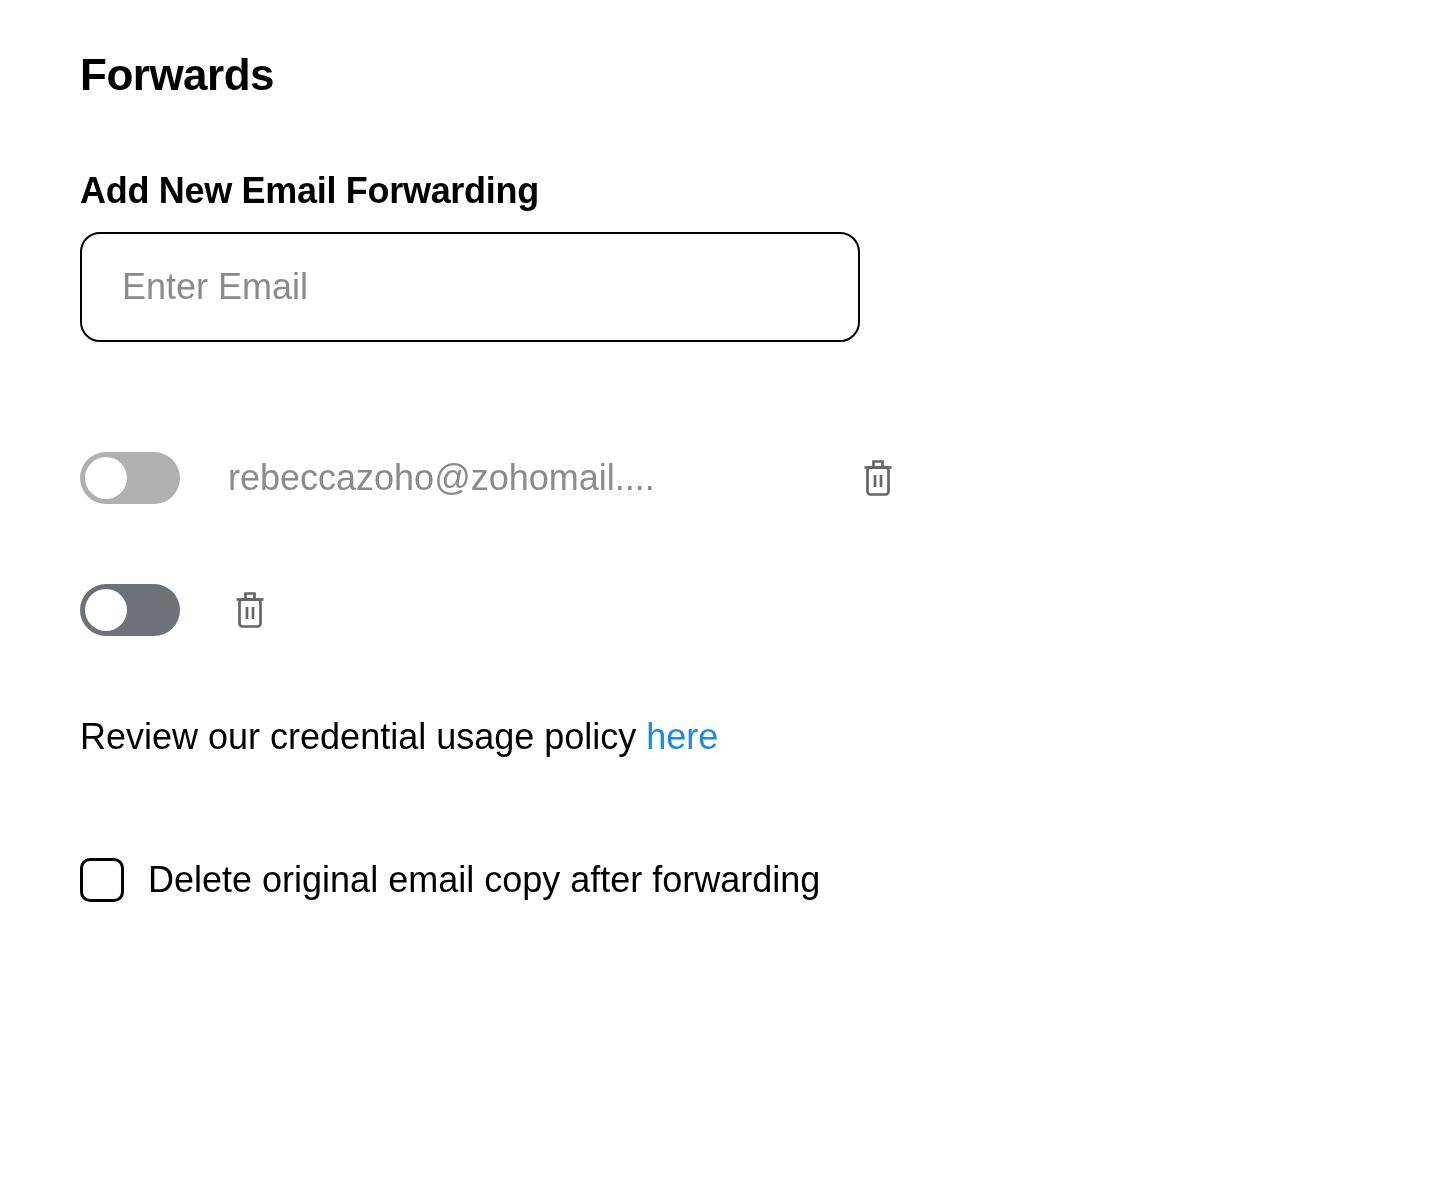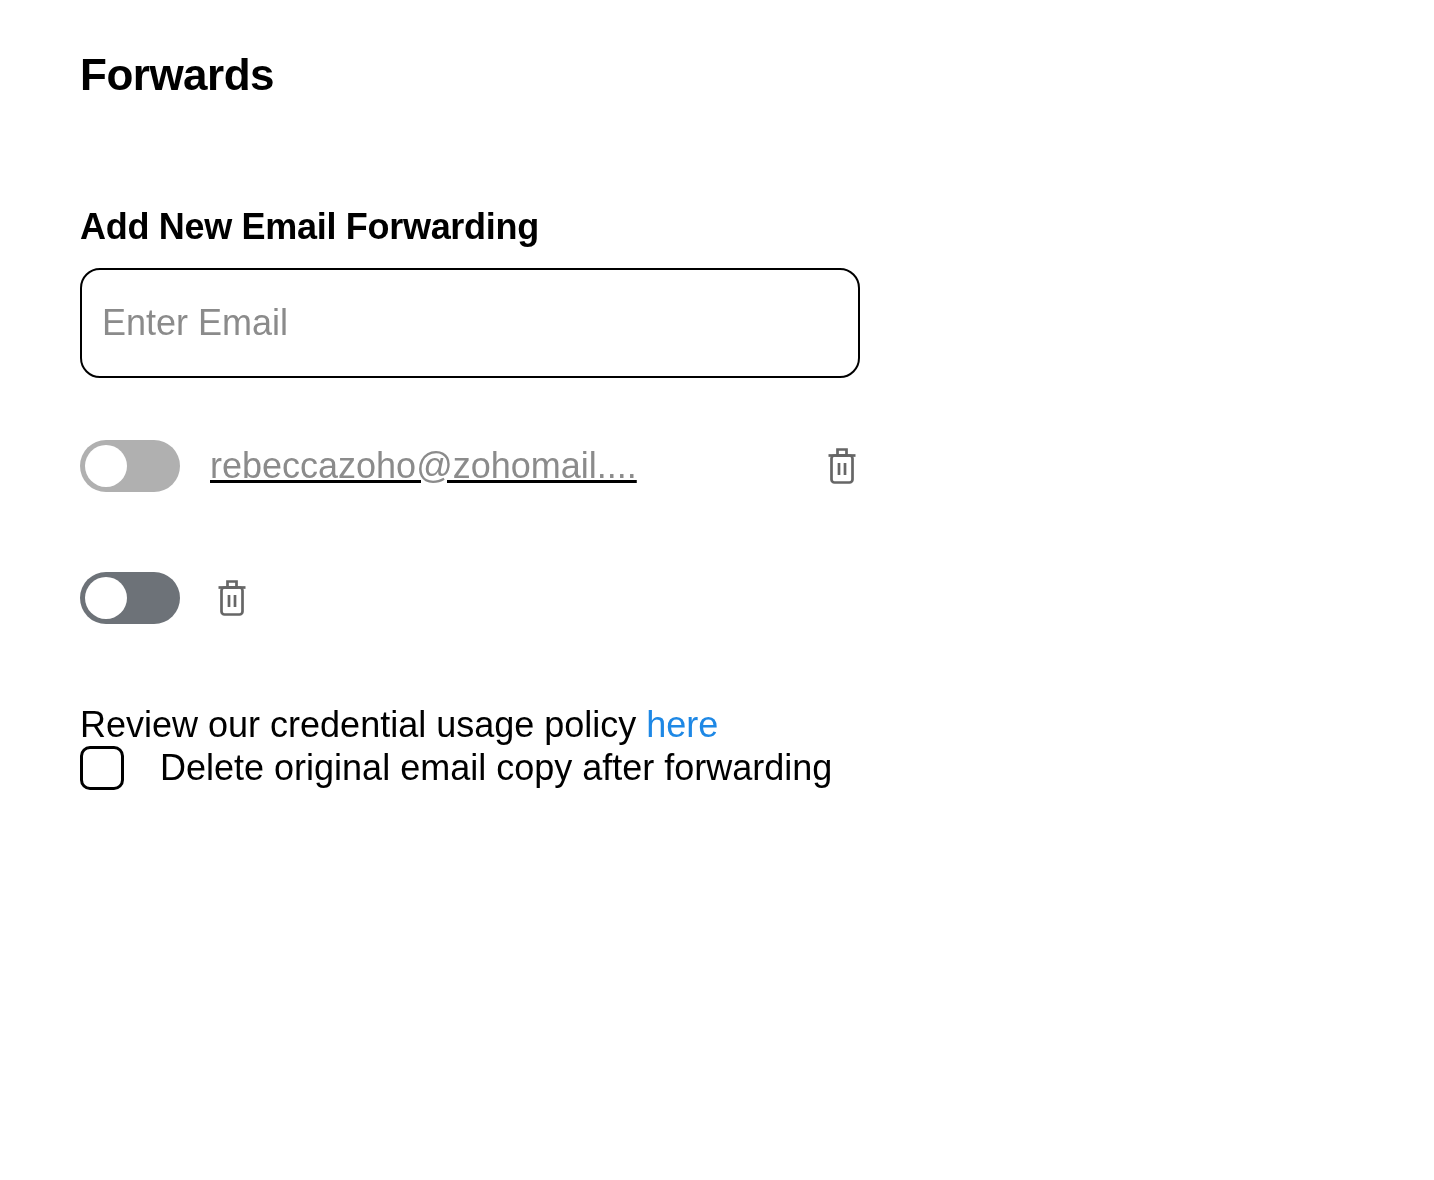--- a/index.html
+++ b/index.html
@@ -9,49 +9,48 @@
     }
     body {
       font-family: -apple-system, BlinkMacSystemFont, "Segoe UI", Helvetica, Arial, sans-serif;
       background: #ffffff;
       padding: 50px 80px;
       color: #000000;
     }
     .page-title {
       font-size: 44px;
       font-weight: 700;
-      margin-bottom: 106px;
+      margin-bottom: 70px;
       letter-spacing: -0.5px;
     }
     .section-label {
       font-size: 36px;
       font-weight: 600;
       margin-bottom: 20px;
       letter-spacing: -0.3px;
     }
     .email-input {
       width: 780px;
       height: 110px;
       font-size: 36px;
-      padding: 0 20px;
+      padding: 0 40px;
       border: 2px solid #000000;
       border-radius: 20px;
       outline: none;
       color: #000000;
-      margin-bottom: 62px;
+      margin-bottom: 110px;
     }
     .email-input::placeholder {
       color: #8b8b8b;
     }
     .forward-row {
       display: flex;
       align-items: center;
       margin-bottom: 80px;
-      gap: 30px;
-      text-decoration: underline;
+      gap: 48px;
     }
     .toggle {
       position: relative;
       width: 100px;
       height: 52px;
       background: #b0b0b0;
       border-radius: 30px;
       cursor: pointer;
       flex-shrink: 0;
     }
@@ -102,30 +101,31 @@
       width: 44px;
       height: 48px;
     }
     .trash-icon {
       width: 36px;
       height: 42px;
     }
     .policy-text {
       font-size: 36px;
       color: #000000;
+      margin-bottom: 100px;
     }
     .policy-link {
       color: #1e88e5;
       text-decoration: none;
       cursor: pointer;
     }
     .checkbox-row {
       display: flex;
       align-items: center;
-      gap: 36px;
+      gap: 24px;
     }
     .checkbox {
       width: 44px;
       height: 44px;
       border: 3px solid #000000;
       border-radius: 10px;
       cursor: pointer;
       background: none;
       flex-shrink: 0;
     }

